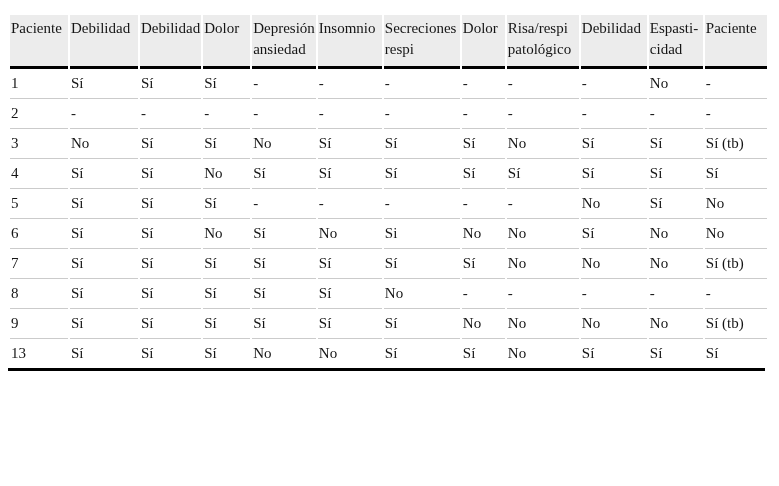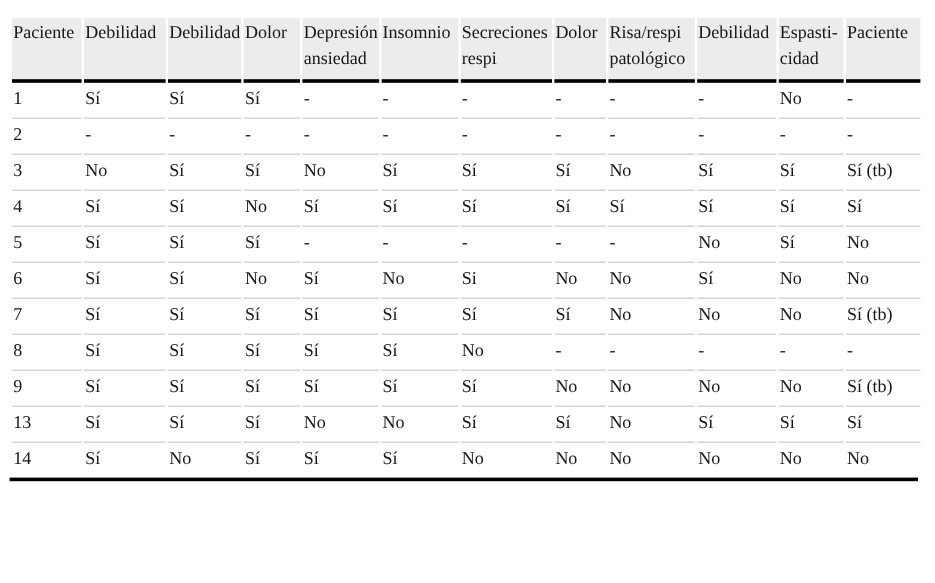--- a/index.html
+++ b/index.html
@@ -219,30 +219,16 @@
           <td>Sí</td>
           <td>No</td>
           <td>No</td>
           <td>Sí</td>
           <td>Sí</td>
           <td>No</td>
           <td>Sí</td>
           <td>Sí</td>
           <td>Sí</td>
         </tr>
-        <tr>
-          <td>14</td>
-          <td>Sí</td>
-          <td>No</td>
-          <td>Sí</td>
-          <td>Sí</td>
-          <td>Sí</td>
-          <td>No</td>
-          <td>No</td>
-          <td>No</td>
-          <td>No</td>
-          <td>No</td>
-          <td>No</td>
-        </tr>
       </tbody>
   </table>
   <div class="bottom-rule"></div>
 </div>
 
 </body></html>

